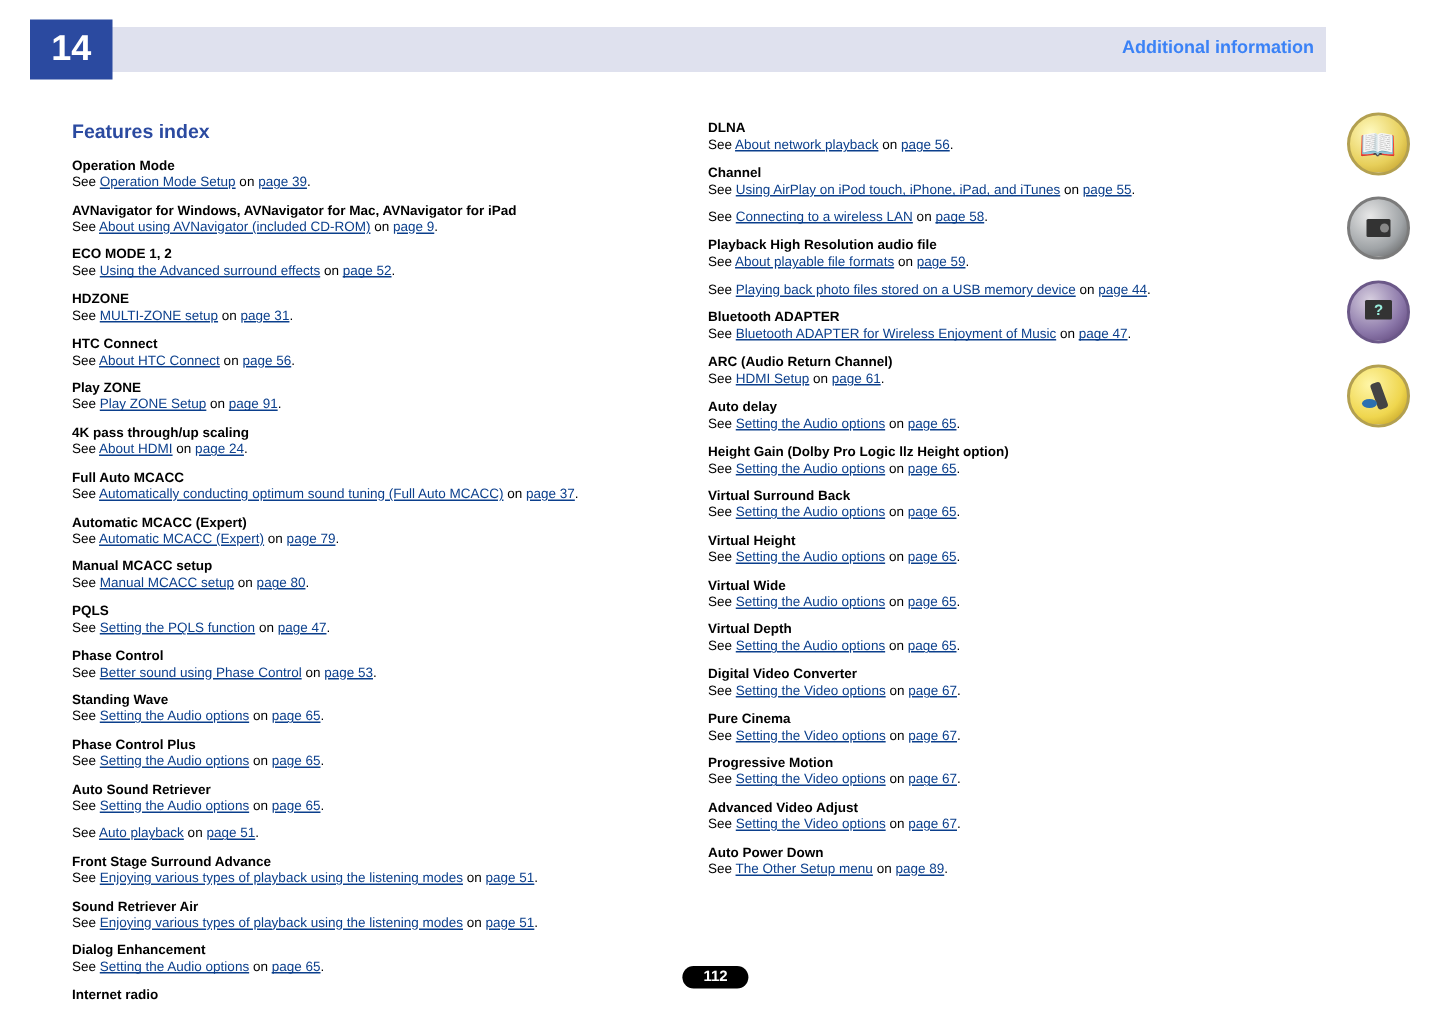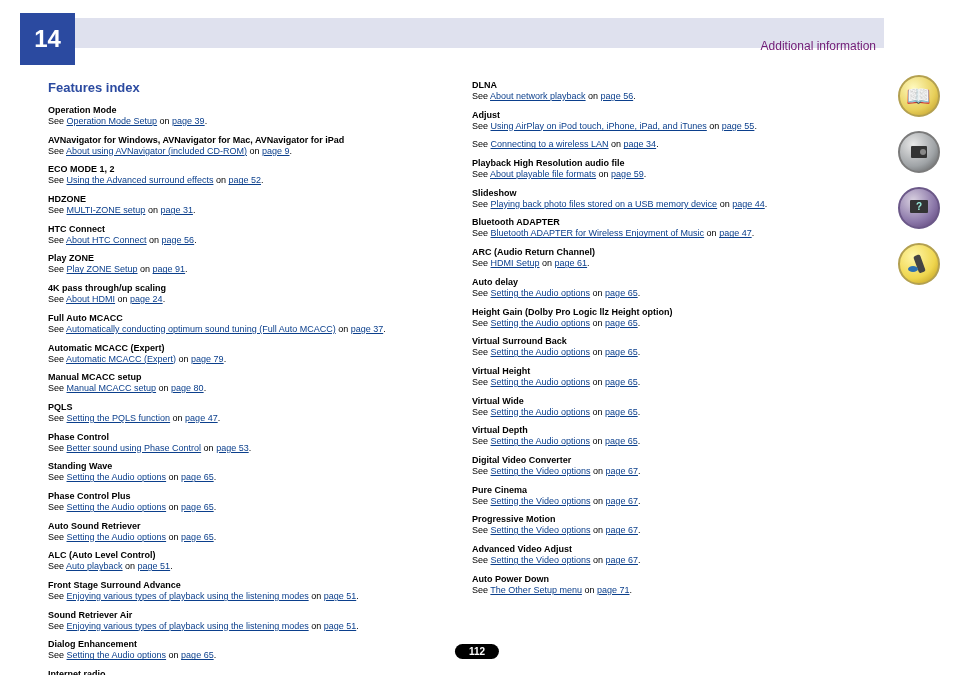--- a/index.html
+++ b/index.html
@@ -1,19 +1,19 @@
 <!DOCTYPE html>
 <html><head>
 <meta charset="utf-8">
 <style>
   * { box-sizing: border-box; margin: 0; padding: 0; }
   body { width: 954px; height: 675px; font-family: Arial, Helvetica, sans-serif; background: #fff; position: relative; font-size: 9px; color: #000; }
   .header-bar { position: absolute; top: 18px; left: 20px; right: 70px; height: 30px; background: #dfe1ee; }
-  .chapter-badge { position: absolute; top: 13px; left: 20px; width: 55px; height: 52px; background: #2b4aa0; color: #fff; font-size: 24px; font-weight: bold; display: flex; align-items: center; justify-content: center; }
-  .chapter-title { position: absolute; top: 24px; right: 78px; font-size: 12px; font-weight: normal; color: #701a75; margin-top: 15px; }
+  .chapter-badge { position: absolute; top: 13px; left: 20px; width: 55px; height: 40px; background: #2b4aa0; color: #fff; font-size: 24px; font-weight: bold; display: flex; align-items: center; justify-content: center; }
+  .chapter-title { position: absolute; top: 24px; right: 78px; font-size: 12px; font-weight: bold; color: #3b82f6; }
   .main { position: absolute; top: 80px; left: 48px; right: 78px; display: flex; gap: 20px; }
   .col { flex: 1; min-width: 0; }
   h2 { font-size: 13px; font-weight: bold; color: #2b4aa0; margin-bottom: 10px; }
   .entry { margin-bottom: 7px; }
   .entry-title { font-size: 9px; font-weight: bold; color: #000; margin-bottom: 1px; }
   .entry-title .ital { }
   .entry-line { font-size: 9px; color: #000; line-height: 1.3; }
   .entry-line a { color: #0b3f8c; text-decoration: underline; cursor: pointer; }
   .page-num { position: absolute; bottom: 16px; left: 50%; transform: translateX(-50%); background: #000000; color: #fff; font-size: 10px; font-weight: bold; padding: 2px 14px; border-radius: 9px; }
   .side-icons { position: absolute; top: 75px; right: 14px; width: 42px; display: flex; flex-direction: column; gap: 14px; }
@@ -88,21 +88,20 @@
         </div>
         <div class="entry">
           <div class="entry-title">Phase Control Plus</div>
           <div class="entry-line"><span>See </span><a>Setting the Audio options</a><span> on </span><a>page 65</a><span>.</span></div>
         </div>
         <div class="entry">
           <div class="entry-title">Auto Sound Retriever</div>
           <div class="entry-line"><span>See </span><a>Setting the Audio options</a><span> on </span><a>page 65</a><span>.</span></div>
         </div>
         <div class="entry">
-          <div class="entry-title">ALC (Auto Level Control)</div>
           <div class="entry-line"><span>See </span><a>Auto playback</a><span> on </span><a>page 51</a><span>.</span></div>
         </div>
         <div class="entry">
           <div class="entry-title">Front Stage Surround Advance</div>
           <div class="entry-line"><span>See </span><a>Enjoying various types of playback using the listening modes</a><span> on </span><a>page 51</a><span>.</span></div>
         </div>
         <div class="entry">
           <div class="entry-title">Sound Retriever Air</div>
           <div class="entry-line"><span>See </span><a>Enjoying various types of playback using the listening modes</a><span> on </span><a>page 51</a><span>.</span></div>
         </div>
@@ -115,32 +114,31 @@
         </div>
       </div>
   </div>
   <div class="col">
     <div id="col2">
         <div class="entry">
           <div class="entry-title">DLNA</div>
           <div class="entry-line"><span>See </span><a>About network playback</a><span> on </span><a>page 56</a><span>.</span></div>
         </div>
         <div class="entry">
-          <div class="entry-title">Adjust</div>
+          <div class="entry-title">Channel</div>
           <div class="entry-line"><span>See </span><a>Using AirPlay on iPod touch, iPhone, iPad, and iTunes</a><span> on </span><a>page 55</a><span>.</span></div>
         </div>
         <div class="entry">
-          <div class="entry-line"><span>See </span><a>Connecting to a wireless LAN</a><span> on </span><a>page 34</a><span>.</span></div>
+          <div class="entry-line"><span>See </span><a>Connecting to a wireless LAN</a><span> on </span><a>page 58</a><span>.</span></div>
         </div>
         <div class="entry">
           <div class="entry-title">Playback High Resolution audio file</div>
           <div class="entry-line"><span>See </span><a>About playable file formats</a><span> on </span><a>page 59</a><span>.</span></div>
         </div>
         <div class="entry">
-          <div class="entry-title">Slideshow</div>
           <div class="entry-line"><span>See </span><a>Playing back photo files stored on a USB memory device</a><span> on </span><a>page 44</a><span>.</span></div>
         </div>
         <div class="entry">
           <div class="entry-title"><span class="ital">Bluetooth</span><span> ADAPTER</span></div>
           <div class="entry-line"><span>See </span><a>Bluetooth ADAPTER for Wireless Enjoyment of Music</a><span> on </span><a>page 47</a><span>.</span></div>
         </div>
         <div class="entry">
           <div class="entry-title">ARC (Audio Return Channel)</div>
           <div class="entry-line"><span>See </span><a>HDMI Setup</a><span> on </span><a>page 61</a><span>.</span></div>
         </div>
@@ -179,21 +177,21 @@
         <div class="entry">
           <div class="entry-title">Progressive Motion</div>
           <div class="entry-line"><span>See </span><a>Setting the Video options</a><span> on </span><a>page 67</a><span>.</span></div>
         </div>
         <div class="entry">
           <div class="entry-title">Advanced Video Adjust</div>
           <div class="entry-line"><span>See </span><a>Setting the Video options</a><span> on </span><a>page 67</a><span>.</span></div>
         </div>
         <div class="entry">
           <div class="entry-title">Auto Power Down</div>
-          <div class="entry-line"><span>See </span><a>The Other Setup menu</a><span> on </span><a>page 71</a><span>.</span></div>
+          <div class="entry-line"><span>See </span><a>The Other Setup menu</a><span> on </span><a>page 89</a><span>.</span></div>
         </div>
       </div>
   </div>
 </div>
 
 <div class="page-num">112</div>
 
 <div class="side-icons">
   <div class="icon icon-1">📖</div>
   <div class="icon icon-2">

